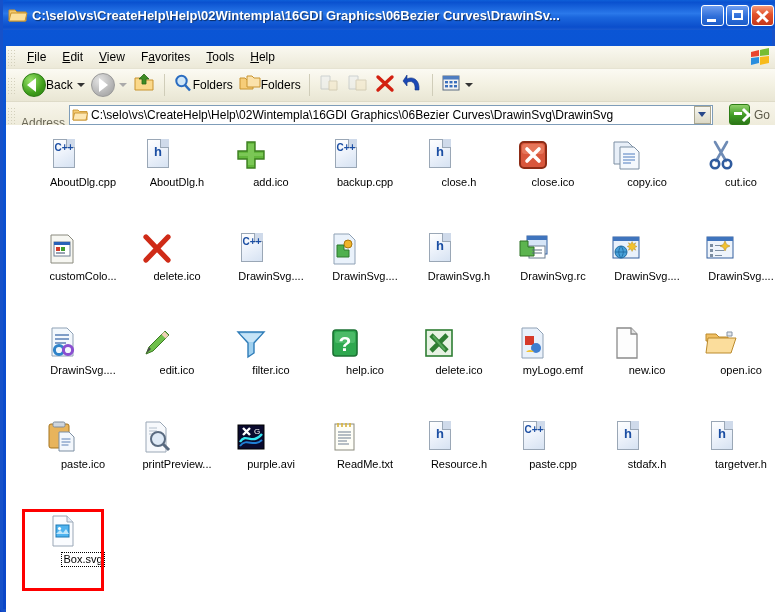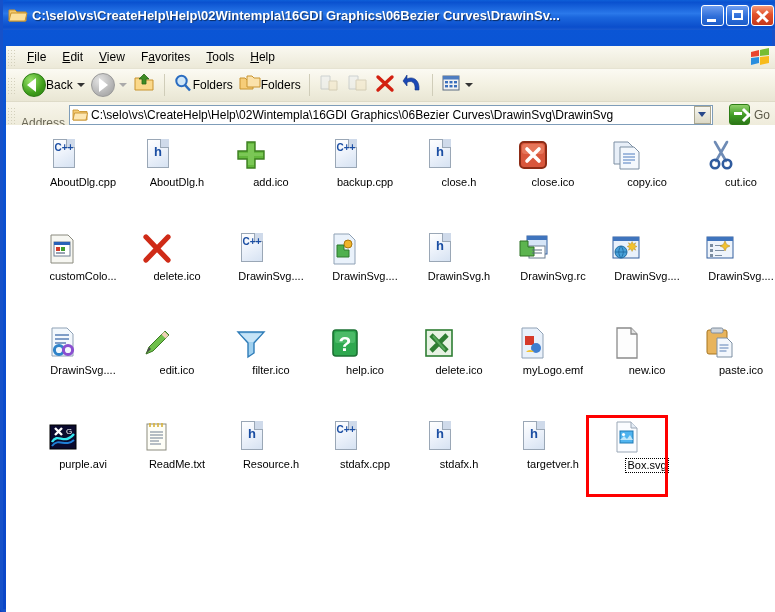--- a/index.html
+++ b/index.html
@@ -523,31 +523,50 @@
           </div>
           <div class="cell">
             <div class="ic"><svg width="34" height="34" viewBox="0 0 34 34">
       <path d="M7 2 h14 l6 6 v24 H7 z" fill="#fdfdfd" stroke="#8b8b8b" stroke-width="1.3"></path>
       <path d="M21 2 v6 h6" fill="#e4e4e4" stroke="#8b8b8b" stroke-width="1.3"></path>
               </svg></div>
             <div class="nm">new.ico</div>
           </div>
           <div class="cell">
             <div class="ic"><svg width="34" height="34" viewBox="0 0 34 34">
+      <path d="M2 8 h10 l3 3 h9 v4 H2 z" fill="#f0bf63" stroke="#bb8a2c"></path>
+      <path d="M4 12 h28 l-5 15 H2 z" fill="#fbdd9c" stroke="#bb8a2c"></path>
+      <path d="M23 6 h5 v4 h-5 z" fill="#e3e8ee" stroke="#8694a5"></path>
+              </svg></div>
+            <div class="nm">open.ico</div>
+          </div>
+          <div class="cell">
+            <div class="ic"><svg width="34" height="34" viewBox="0 0 34 34">
       <rect x="3" y="4" width="20" height="24" rx="2" fill="#e8b45c" stroke="#a5741f"></rect>
       <rect x="7" y="2" width="12" height="5" rx="1.6" fill="#cfd6de" stroke="#7e8c9c"></rect>
       <path d="M13 12 h10 l5 5 v14 H13 z" fill="#f3f7fc" stroke="#7d8fa3"></path>
       <g stroke="#5f82b5" stroke-width="1.1">
                   <path d="M15.5 19h9M15.5 22h9M15.5 25h7"></path>
                 </g>
               </svg></div>
             <div class="nm">paste.ico</div>
           </div>
           <div class="cell">
             <div class="ic"><svg width="34" height="34" viewBox="0 0 34 34">
+      <path d="M6 2 h14 l6 6 v24 H6 z" fill="#f7f9fc" stroke="#9aa7b6"></path>
+      <g stroke="#b3bfcc" stroke-width="1">
+                  <path d="M9 8h8M9 11h8M9 14h8"></path>
+                </g>
+      <circle cx="18" cy="19" r="7" fill="#dfeaf6" stroke="#5a6b80" stroke-width="2"></circle>
+      <line x1="23" y1="24" x2="29" y2="30" stroke="#5a6b80" stroke-width="3"></line>
+              </svg></div>
+            <div class="nm">printPreview...</div>
+          </div>
+          <div class="cell">
+            <div class="ic"><svg width="34" height="34" viewBox="0 0 34 34">
       <rect x="4" y="5" width="26" height="24" fill="#0a0a2e" stroke="#000"></rect>
       <path d="M6 22 C12 12 18 26 28 14" stroke="#35e6f0" stroke-width="2.4" fill="none"></path>
       <path d="M6 26 C13 17 19 28 28 20" stroke="#1f7fd6" stroke-width="2" fill="none"></path>
       <path d="M9 8 L16 15 M16 8 L9 15" stroke="#fff" stroke-width="2.4"></path>
       <text x="20" y="14" font-size="8" fill="#fff" font-family="Liberation Sans, sans-serif">G</text>
               </svg></div>
             <div class="nm">purple.avi</div>
           </div>
           <div class="cell">
             <div class="ic"><svg width="34" height="34" viewBox="0 0 34 34">
@@ -566,21 +585,21 @@
               <div class="pg"></div>
               <div class="pglbl h">h</div>
             </div>
             <div class="nm">Resource.h</div>
           </div>
           <div class="cell">
             <div class="ic">
               <div class="pg"></div>
               <div class="pglbl ">C++</div>
             </div>
-            <div class="nm">stdafx.cpp</div>
+            <div class="nm">paste.cpp</div>
           </div>
           <div class="cell">
             <div class="ic">
               <div class="pg"></div>
               <div class="pglbl h">h</div>
             </div>
             <div class="nm">stdafx.h</div>
           </div>
           <div class="cell">
             <div class="ic">

